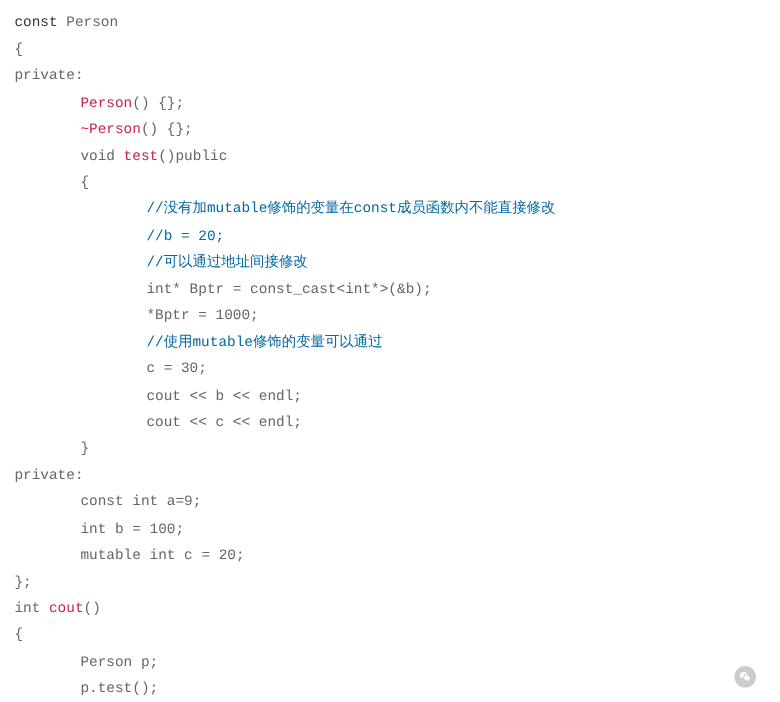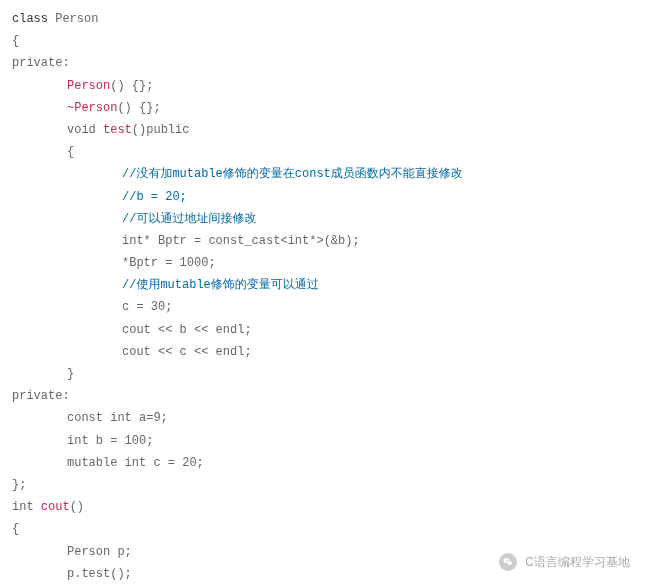--- a/index.html
+++ b/index.html
@@ -53,21 +53,21 @@
     }
     .footer-text {
       font-family: 'Microsoft YaHei', sans-serif;
       font-size: 12px;
       color: #aaa;
     }
   </style>
 </head>
 <body>
 
-<div class="code-line"><span class="kw">class</span><span class="class-name"> Person</span></div>
+<div class="code-line"><span class="kw">const</span><span class="class-name"> Person</span></div>
 <div class="code-line"><span>{</span></div>
 <div class="code-line"><span>private:</span></div>
 <div class="code-line indent-1"><span class="fn-name">Person</span><span>() {};</span></div>
 <div class="code-line indent-1"><span class="tilde">~</span><span class="fn-name">Person</span><span>() {};</span></div>
 <div class="code-line indent-1"><span>void</span><span> </span><span class="fn-name">test</span><span>()public</span></div>
 <div class="code-line indent-1"><span>{</span></div>
 <div class="code-line indent-2"><span class="comment">//没有加mutable修饰的变量在const成员函数内不能直接修改</span></div>
 <div class="code-line indent-2"><span class="comment">//b = 20;</span></div>
 <div class="code-line indent-2"><span class="comment">//可以通过地址间接修改</span></div>
 <div class="code-line indent-2"><span>int* Bptr = const_cast&lt;int*&gt;(&amp;b);</span></div>
@@ -87,14 +87,13 @@
 <div class="code-line indent-1"><span>Person p;</span></div>
 <div class="code-line indent-1"><span>p.test();</span></div>
 <div class="code-line indent-1"></div>
 
 <div class="footer">
   <span class="footer-icon">
     <svg viewBox="0 0 24 24" fill="#fff">
         <path d="M8.5 4C5.5 4 3 6.2 3 9c0 1.5.7 2.8 1.8 3.8l-.5 1.7 2-.9c.7.2 1.4.4 2.2.4.2 0 .4 0 .6 0-.1-.4-.2-.9-.2-1.3 0-2.8 2.7-5 6-5 .2 0 .4 0 .6 0C14.9 5.5 12 4 8.5 4zM6.5 7.5c.4 0 .8.3.8.8s-.3.8-.8.8-.8-.3-.8-.8.3-.8.8-.8zm4 0c.4 0 .8.3.8.8s-.3.8-.8.8-.8-.3-.8-.8.3-.8.8-.8zm4.5 1.5c-2.8 0-5 2-5 4.5s2.2 4.5 5 4.5c.6 0 1.2-.1 1.8-.3l1.7.8-.4-1.4c1-.8 1.6-2 1.6-3.3 0-2.5-2.2-4.5-4.7-4.5zm-1.7 2.5c.3 0 .6.3.6.6s-.3.6-.6.6-.6-.3-.6-.6.3-.6.6-.6zm3.3 0c.3 0 .6.3.6.6s-.3.6-.6.6-.6-.3-.6-.6.3-.6.6-.6z"></path>
       </svg>
   </span>
-  <span class="footer-text">C语言编程学习基地</span>
 </div>
 
 </body></html>

